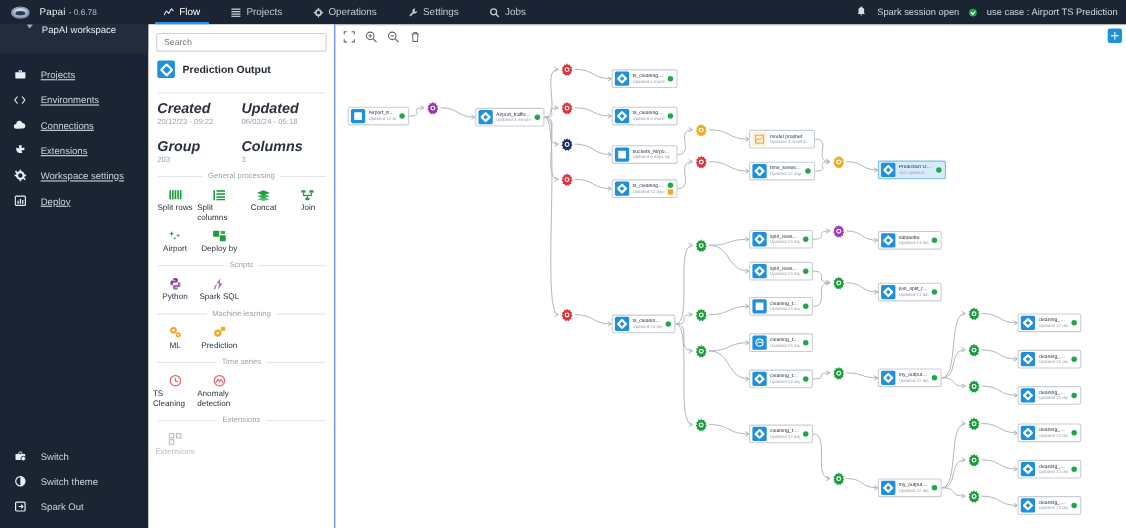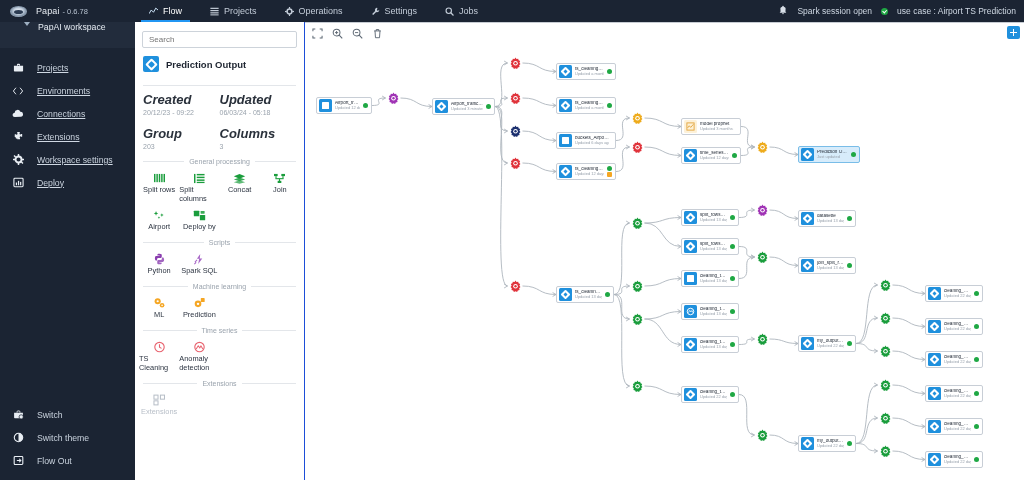--- a/index.html
+++ b/index.html
@@ -321,21 +321,21 @@
           </span>
           <span>Switch theme</span>
         </div>
         <div class="side-item">
           <span class="side-icon">
             <svg width="11" height="11" viewBox="0 0 12 12">
                 <rect x="1.3" y="1.6" width="9.4" height="8.8" rx="1" fill="none" stroke="#e9eef4" stroke-width="1.2"></rect>
                 <path d="M4.2 6h4.2M6.7 4.1 8.6 6 6.7 7.9" fill="none" stroke="#e9eef4" stroke-width="1.1"></path>
               </svg>
           </span>
-          <span>Flow Out</span>
+          <span>Spark Out</span>
         </div>
       </div>
     </div>
 
     <div class="panel">
       <div class="search-wrap">
         <input class="search-box" placeholder="Search" style="">
       </div>
 
       <div class="panel-title">

